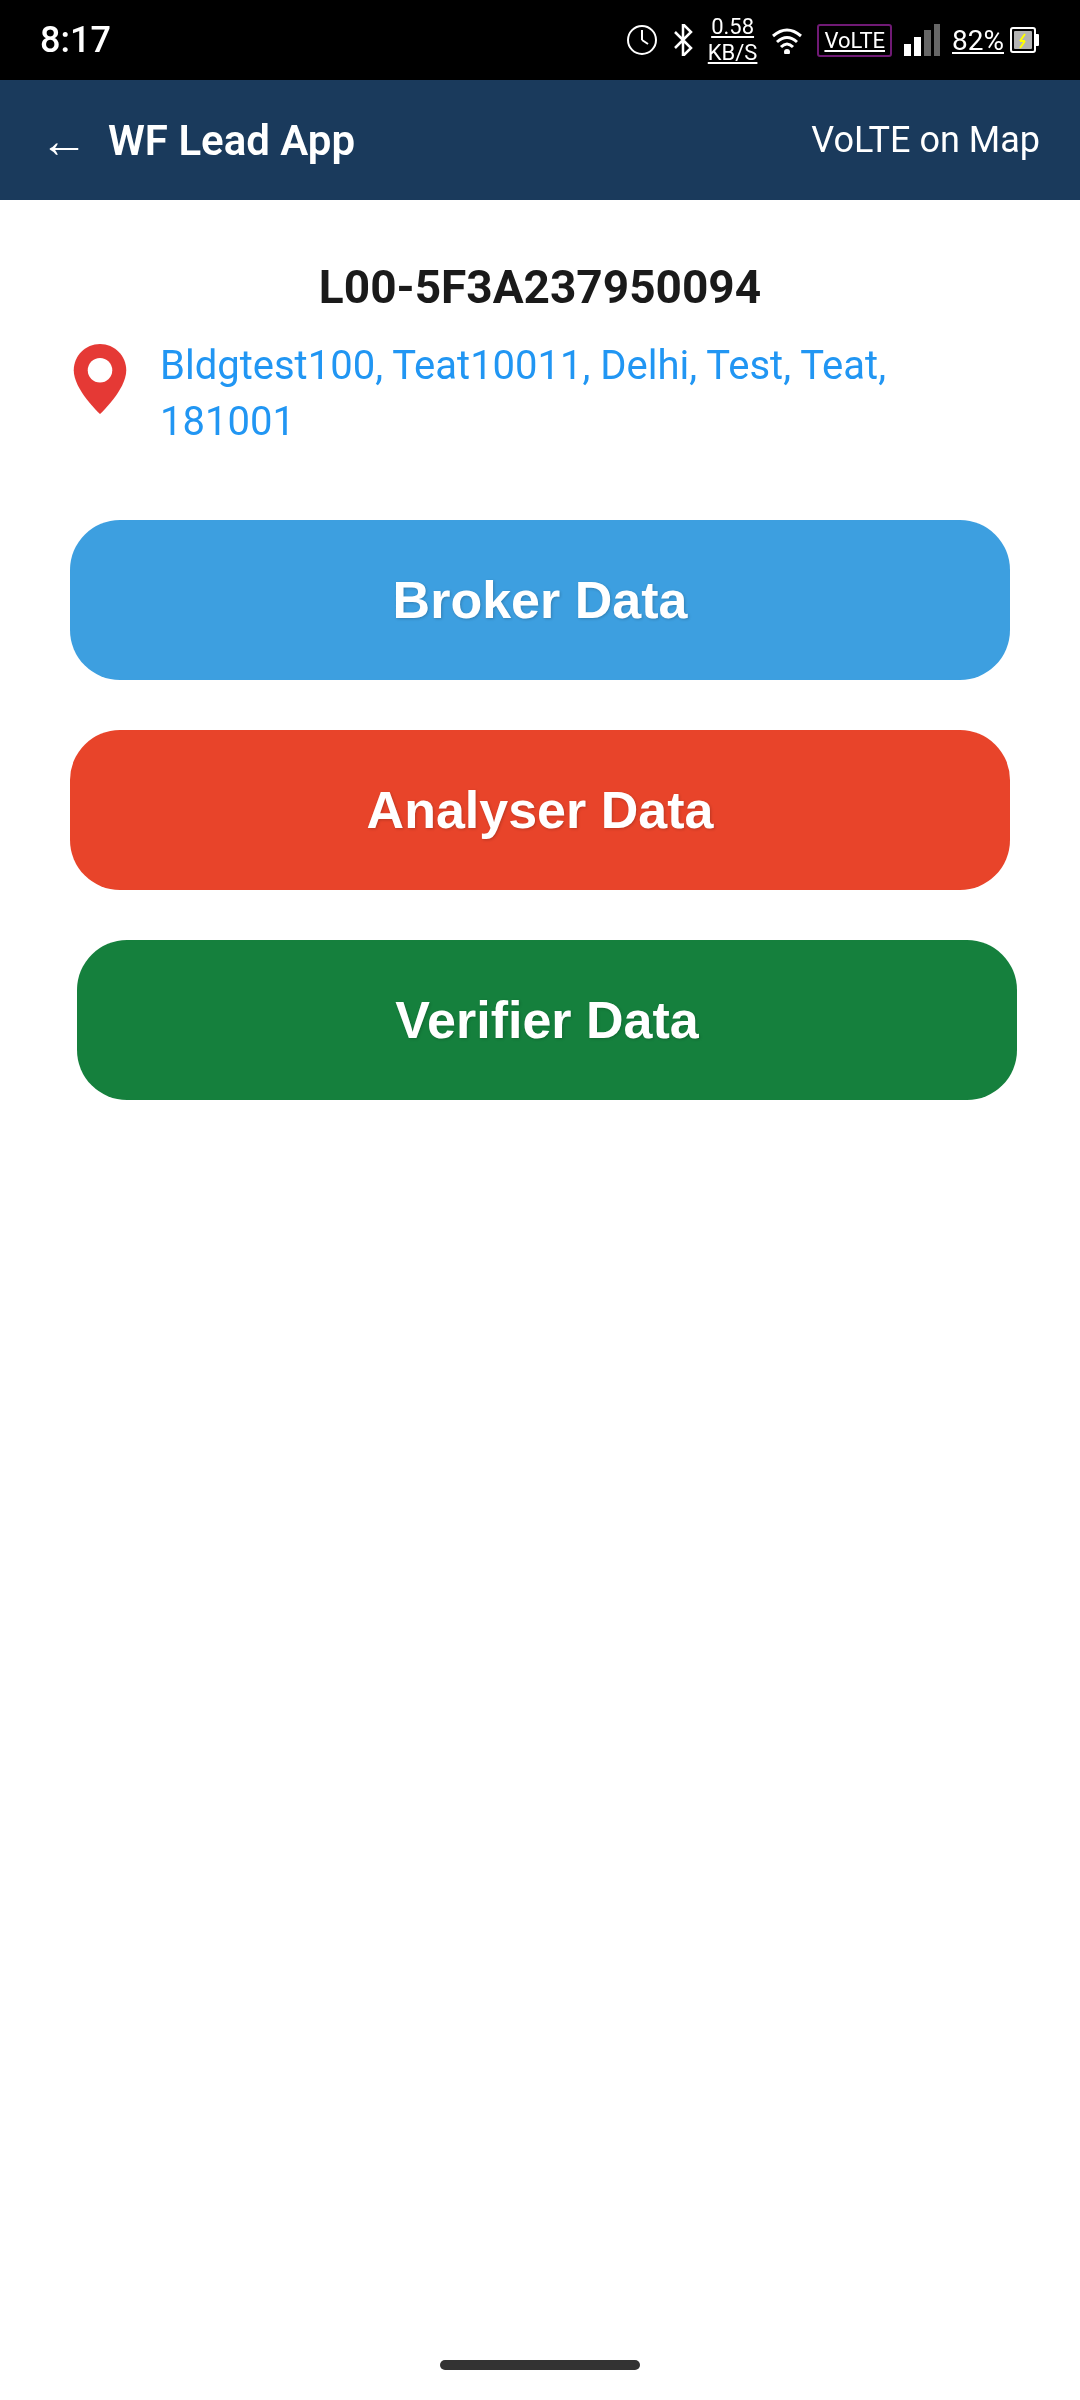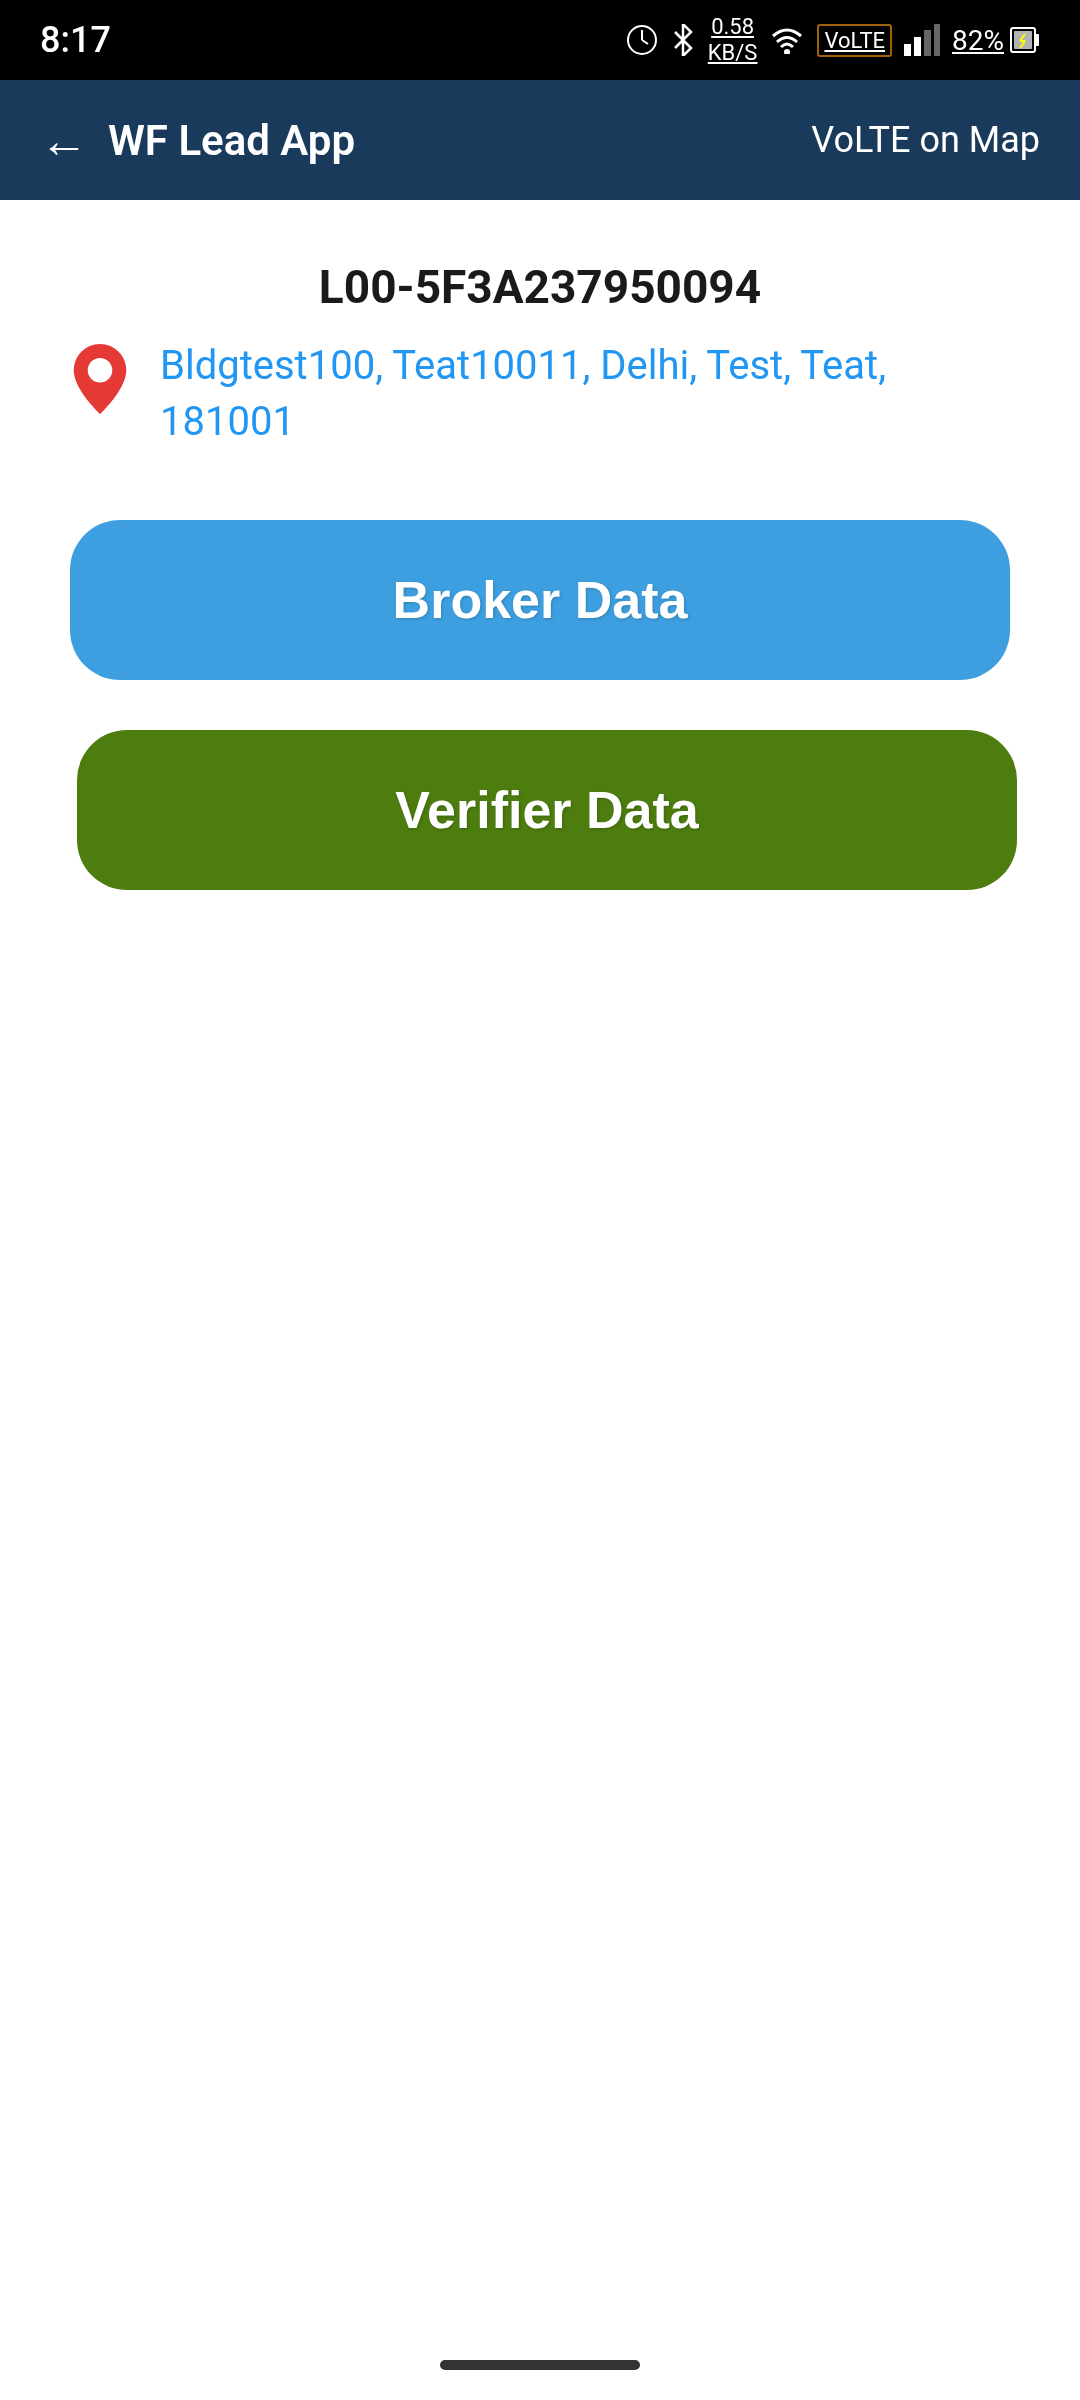--- a/index.html
+++ b/index.html
@@ -151,21 +151,21 @@
 
     .btn-broker {
       background: #3d9fe0;
     }
 
     .btn-analyser {
       background: #e8442a;
     }
 
     .btn-verifier {
-      background: #4d7c0f;
+      background: #15803d;
       margin-left: 14px;
     }
 
     
     .bottom-indicator {
       position: absolute;
       bottom: 30px;
       left: 50%;
       transform: translateX(-50%);
       width: 200px;
@@ -193,21 +193,21 @@
 
     <span style="font-size:22px; color:white; line-height:1.2; text-align:center;">0.58<br>KB/S</span>
 
     <svg width="36" height="28" viewBox="0 0 36 28" fill="white">
       <path d="M4 10 Q18 -2 32 10" stroke="white" stroke-width="3" fill="none"></path>
       <path d="M8 16 Q18 7 28 16" stroke="white" stroke-width="3" fill="none"></path>
       <path d="M12 21 Q18 15 24 21" stroke="white" stroke-width="3" fill="none"></path>
       <circle cx="18" cy="26" r="3" fill="white"></circle>
     </svg>
 
-    <span style="font-size:22px; color:white; border:2px solid #a16207; padding:2px 5px; border-radius:3px;">VoLTE</span>
+    <span style="font-size:22px; color:white; border:2px solid #701a75; padding:2px 5px; border-radius:3px;">VoLTE</span>
 
     <svg width="36" height="32" viewBox="0 0 36 32" fill="white">
       <rect x="0" y="20" width="7" height="12" fill="white"></rect>
       <rect x="10" y="13" width="7" height="19" fill="white"></rect>
       <rect x="20" y="6" width="7" height="26" fill="white" opacity="0.4"></rect>
       <rect x="30" y="0" width="6" height="32" fill="white" opacity="0.4"></rect>
     </svg>
 
     <span class="status-battery">
       <span>82%</span>
@@ -240,20 +240,23 @@
       <path d="M30 0 C13.4 0 0 13.4 0 30 C0 52.5 30 80 30 80 C30 80 60 52.5 60 30 C60 13.4 46.6 0 30 0Z" fill="#e53935"></path>
       <circle cx="30" cy="30" r="14" fill="white"></circle>
     </svg>
     <span class="address-text">Bldgtest100, Teat10011, Delhi, Test, Teat, 181001</span>
   </div>
 
   <button class="btn btn-broker">
     <span class="btn-label">Broker Data</span>
   </button>
 
+  <button class="btn btn-analyser">
+    <span class="btn-label">Analyser Data</span>
+  </button>
 
   <button class="btn btn-verifier">
     <span class="btn-label">Verifier Data</span>
   </button>
 
 </div>
 
 <div class="bottom-indicator"></div>
 
 </body></html>

